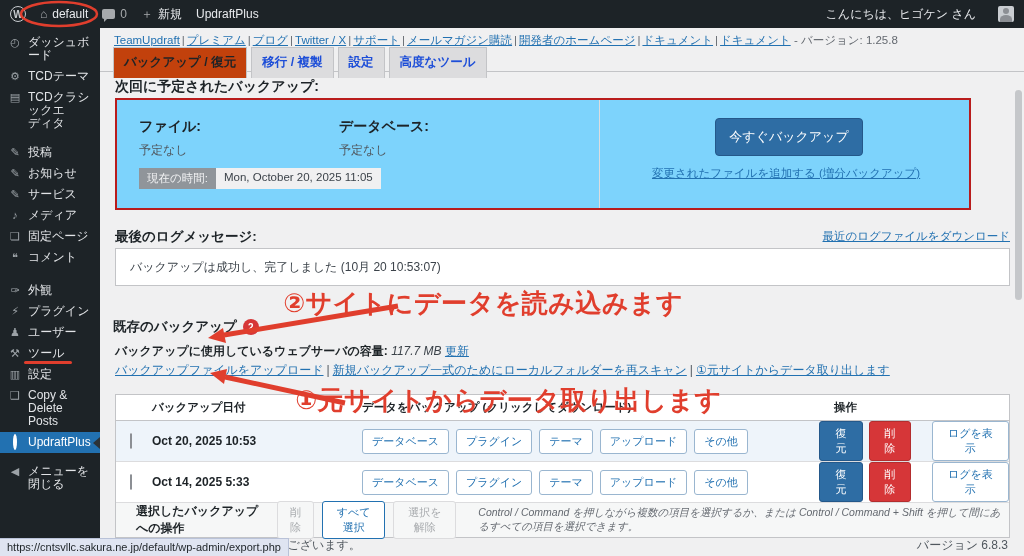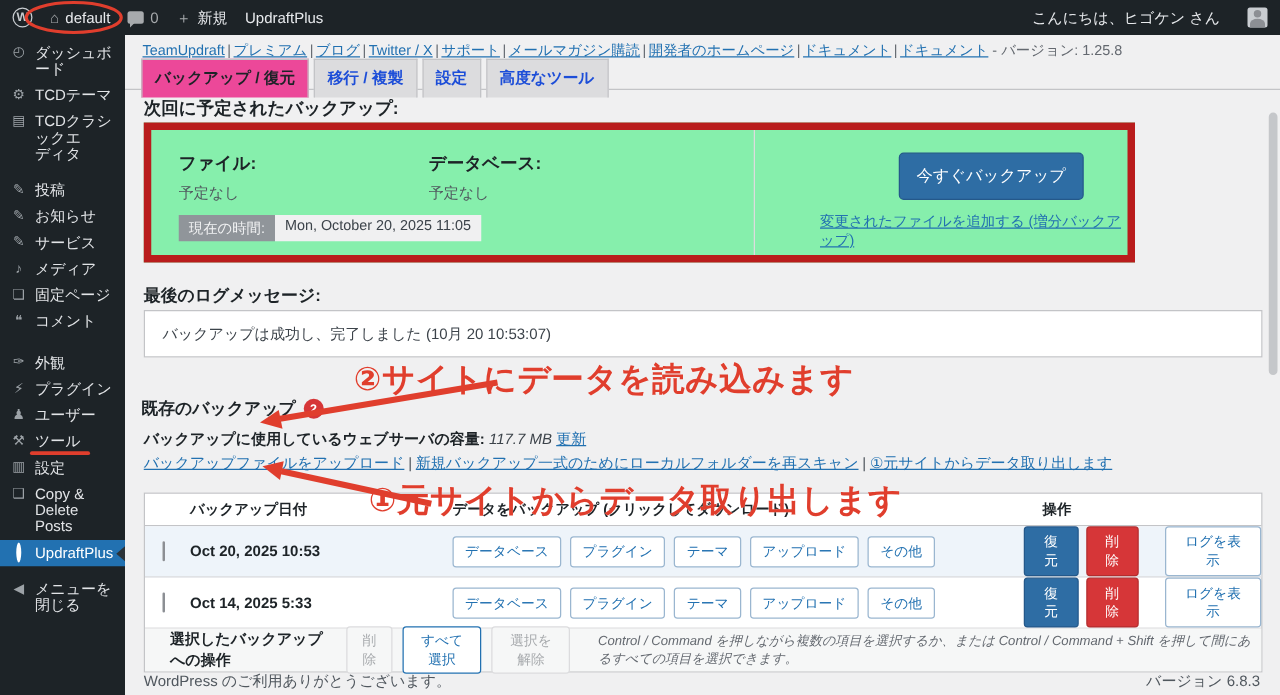--- a/index.html
+++ b/index.html
@@ -59,27 +59,27 @@
   .sm-export .red-underline { width:72px; }
   .sm-bar { position:absolute; left:0; top:-2px; bottom:-4px; width:3.5px; background:#5b9dd9; }
 
   
   .content-text { position:absolute; }
   .toplinks { left:114px; top:33px; font-size:11.5px; color:#646970; }
   .toplinks .sep { color:#646970; text-decoration:none; padding:0 2px;}
   .tabs { position:absolute; left:113px; top:47px; display:flex; gap:4px; z-index:5;}
   .tab { background:#dcdcde; border:1px solid #c3c4c7; border-bottom:none; color:#1d4ed8;
     font-weight:bold; font-size:12.5px; padding:6px 10px 7px; cursor:pointer;}
-  .tab.active { background:#ec4899; color:#1d2327; position:relative; }
+  .tab.active { background:#c2410c; color:#1d2327; position:relative; }
   .tabline { position:absolute; left:100px; right:0; top:71px; height:1px; background:#c3c4c7; }
 
   .h2 { font-weight:bold; color:#1d2327; }
   .sched-h { left:115px; top:78px; font-size:14px; }
-  .card { position:absolute; left:115px; top:98px; width:793px; height:112px;
-    background:#86efac; border:6px solid #b91c1c; }
+  .card { position:absolute; left:115px; top:98px; width:856px; height:112px;
+    background:#7dd3fc; border:2px solid #b91c1c; }
   .card .divider { position:absolute; left:482px; top:0; bottom:0; width:1px; background:#dcdcde;}
   .col-label { font-weight:bold; font-size:14px; color:#1d2327;}
   .col-val { font-size:12px; color:#50575e; margin-top:6px;}
   .sched-files { position:absolute; left:22px; top:18px; }
   .sched-db    { position:absolute; left:222px; top:18px; }
   .timebadge { position:absolute; left:22px; top:68px; font-size:11.5px; display:flex;}
   .timebadge .k { background:#90959a; color:#f2f3f4; padding:3px 8px; }
   .timebadge .v { background:#f0f0f1; color:#3c434a; padding:3px 8px; }
   .backup-now { position:absolute; left:598px; top:18px; width:148px; background:#2e6da4; color:#fff;
     border:1px solid #24588a; border-radius:4px; font-size:13px; padding:9px 0; text-align:center; cursor:pointer;}
@@ -278,20 +278,21 @@
     <div class="timebadge">
       <span class="k">現在の時間:</span>
       <span class="v">Mon, October 20, 2025 11:05</span>
     </div>
     <div class="divider"></div>
     <div class="backup-now">今すぐバックアップ</div>
     <a class="incr-link">変更されたファイルを追加する (増分バックアップ)</a>
   </div>
 
   <div class="content-text h2 log-h">最後のログメッセージ:</div>
+  <a class="log-dl">最近のログファイルをダウンロード</a>
   <div class="logbox">
       <span>バックアップは成功し、完了しました (10月 20 10:53:07)</span>
     </div>
 
   <div class="content-text h2 exist-h">
     <span>既存のバックアップ</span>
     <span class="badge">2</span>
   </div>
   <div class="content-text capacity">
     <b>バックアップに使用しているウェブサーバの容量:</b>
@@ -349,20 +350,21 @@
       <span class="bulk-label">選択したバックアップへの操作</span>
       <button class="btn-dis">削除</button>
       <button class="btn-selall">すべて選択</button>
       <button class="btn-dis">選択を解除</button>
       <span class="bulk-note">Control / Command を押しながら複数の項目を選択するか、または Control / Command + Shift を押して間にあるすべての項目を選択できます。</span>
     </div>
   </div>
 
   <div class="content-text footer-thanks">WordPress のご利用ありがとうございます。</div>
   <div class="footer-ver">バージョン 6.8.3</div>
+  <div class="statusbar">https://cntsvllc.sakura.ne.jp/default/wp-admin/export.php</div>
   <div class="scroll-thumb"></div>
 
   <div class="anno anno2">②サイトにデータを読み込みます</div>
   <div class="anno anno1">①元サイトからデータ取り出します</div>
   <svg id="anno-svg" viewBox="0 0 1024 556">
     <ellipse cx="59" cy="14" rx="38" ry="12" fill="none" stroke="#e03e2d" stroke-width="2.5"></ellipse>
     <line x1="398" y1="306" x2="224" y2="335" stroke="#e03e2d" stroke-width="5"></line>
     <polygon points="208,338 223,328 226,343" fill="#e03e2d"></polygon>
     <line x1="345" y1="403" x2="225" y2="377" stroke="#e03e2d" stroke-width="5"></line>
     <polygon points="210,373 227,369 224,384" fill="#e03e2d"></polygon>

